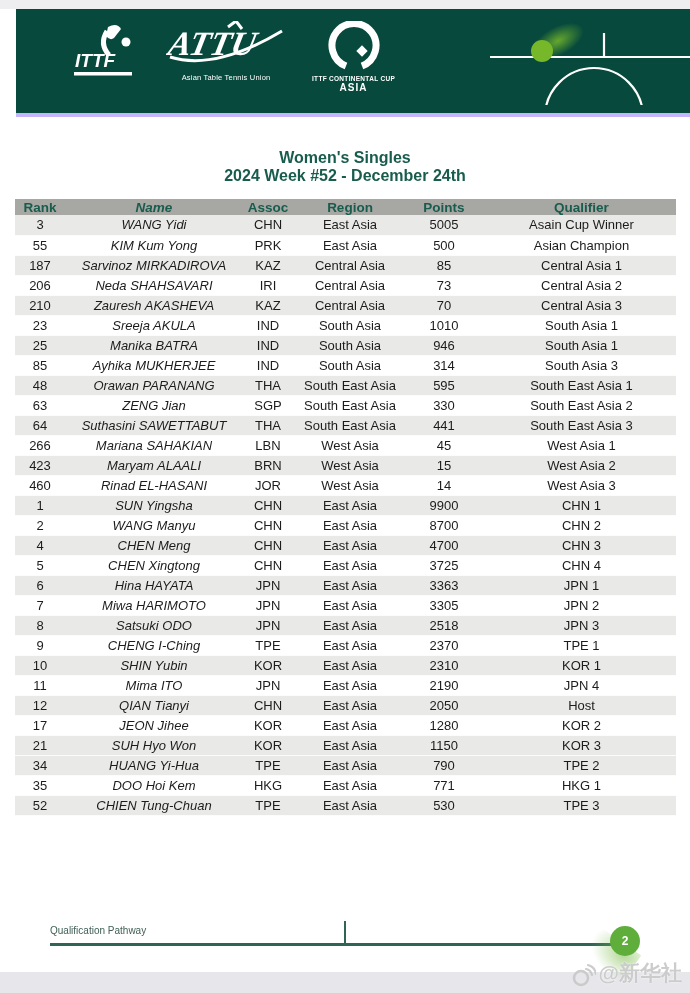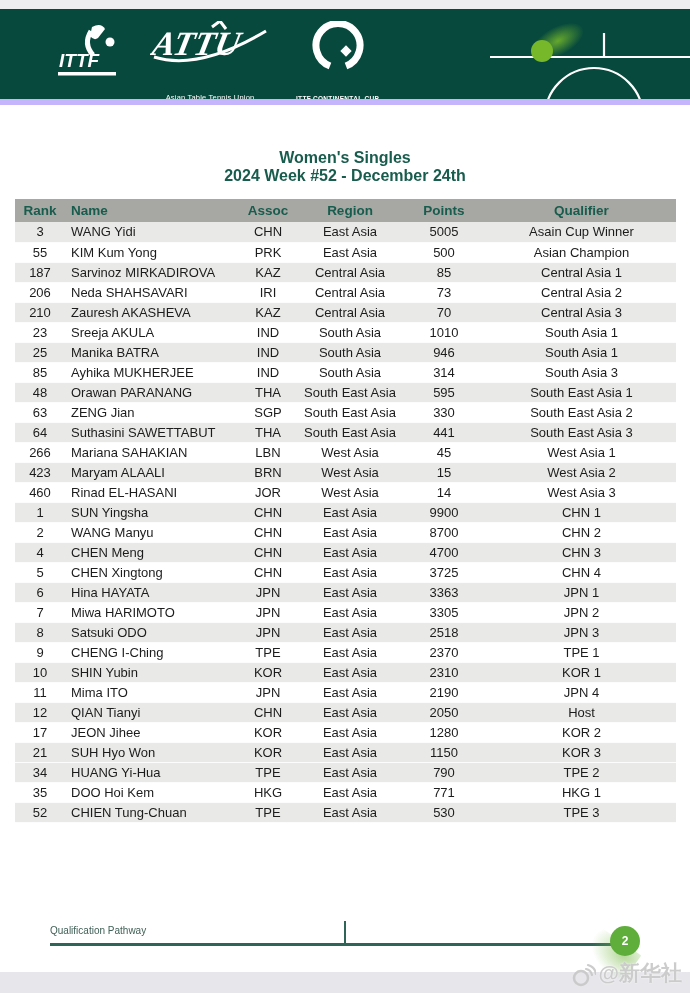--- a/index.html
+++ b/index.html
@@ -18,31 +18,31 @@
     position:absolute; top:0; left:0; right:0; height:9px;
     background:#eeeef1;
   }
   .bottom-strip {
     position:absolute; bottom:0; left:0; right:0; height:21px;
     background:#e7e7eb;
   }
 
   
   .banner {
-    position:absolute; top:9px; left:0; right:0; height:96px;
+    position:absolute; top:9px; left:16px; right:0; height:108px;
     background: var(--banner_green, #074a3d);
-    border-bottom:6px solid #c4b5fd;
+    border-bottom:4px solid #c4b5fd;
     overflow:hidden;
   }
   .logos {
     position:absolute; left:58px; top:12px; display:flex; align-items:flex-start; gap:26px;
   }
   .logo { color:#fff; text-align:center; }
   .logo-sub {
-    font-size:7.5px; color:#fff; margin-top:20px; letter-spacing:.2px; white-space:nowrap;
+    font-size:7.5px; color:#fff; margin-top:0; letter-spacing:.2px; white-space:nowrap;
   }
   .cup-sub1 { font-size:6.5px; font-weight:bold; letter-spacing:.3px; }
   .cup-sub2 { font-size:10px; font-weight:bold; letter-spacing:1px; }
   .banner-art { position:absolute; right:0; top:0; }
 
   
   .title-block {
     position:absolute; top:149px; left:0; right:0; text-align:center;
     color: var(--title_green, #185c4d);
     font-weight:bold;
@@ -59,23 +59,23 @@
   table.ranking col.c1 { width:50px; }
   table.ranking col.c2 { width:172px; }
   table.ranking col.c3 { width:62px; }
   table.ranking col.c4 { width:102px; }
   table.ranking col.c5 { width:86px; }
   table.ranking col.c6 { width:189px; }
   table.ranking th {
     background: var(--header_bg, #a7a7a3);
     color: var(--title_green, #155a4a);
     font-size:13.5px; font-weight:bold;
-    height:23px; text-align:center;
-  }
-  table.ranking th.left, table.ranking td.left { text-align:left; padding-left:6px; }
+    height:16px; text-align:center;
+  }
+  table.ranking th.left, table.ranking td.left { text-align:center; padding-left:6px;font-style:italic; }
   table.ranking td {
     height:20px; text-align:center; line-height:1;
     border-bottom:1px solid #fcfcfc;
   }
   table.ranking tr.alt td { background: var(--row_alt_bg, #e9e9e7); }
 
   
   .footer-label {
     position:absolute; left:50px; top:925px;
     font-size:10px; color:#416057;

